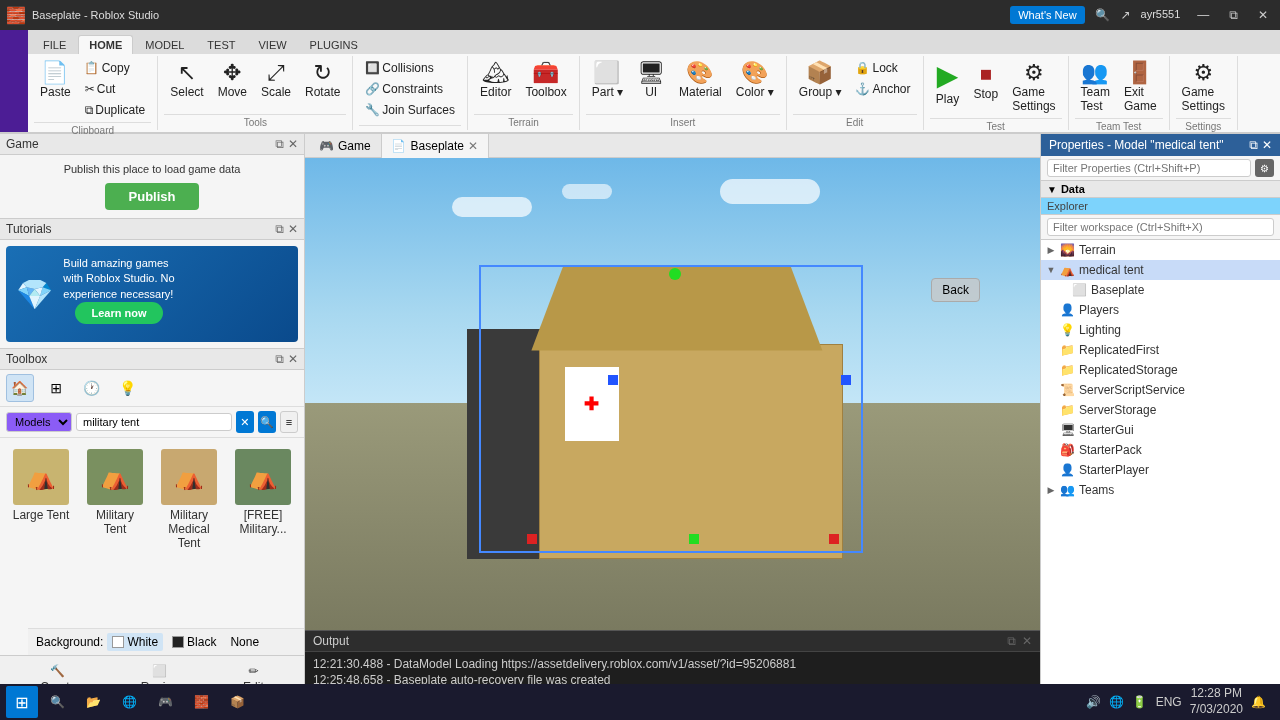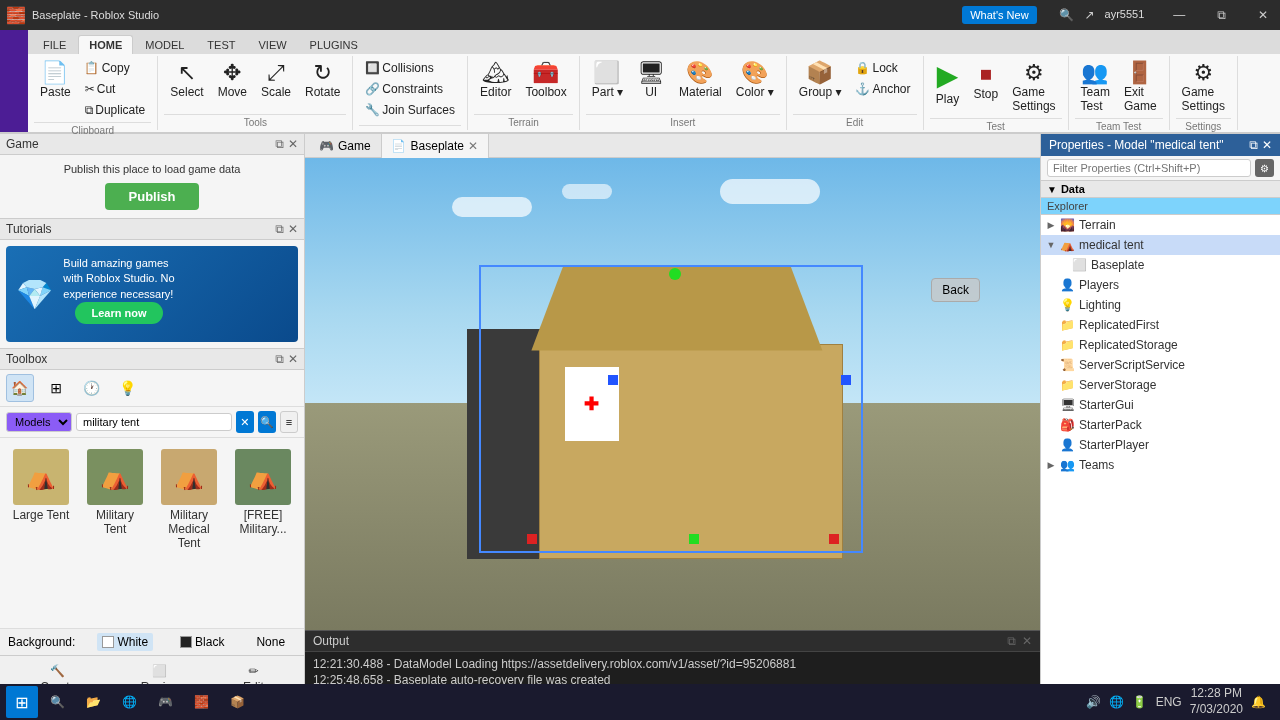--- a/index.html
+++ b/index.html
@@ -159,22 +159,23 @@
       align-items: center;
       justify-content: center;
       font-size: 24px;
     }
     .bg-bar {
       display: flex;
       align-items: center;
       padding: 4px 8px;
       border-top: 1px solid #ddd;
       font-size: 11px;
-      gap: 22px;
+      gap: 4px;
       background: #f0f0f0;
+      margin-left: 28px;
     }
     .bg-option {
       display: flex; align-items: center; gap: 3px;
       cursor: pointer; padding: 2px 5px;
       border-radius: 2px;
     }
     .bg-option.active { background: #d0e4f5; }
     .bg-swatch { width: 12px; height: 12px; border: 1px solid #999; }
     .bottom-tool-btn {
       display: flex;
@@ -405,21 +406,21 @@
 
     
     .top-bar {
       height: 30px;
       background: #2c2c2c;
       display: flex;
       align-items: center;
       padding: 0 6px;
       gap: 6px;
     }
-    .top-bar-right { margin-left: auto; display: flex; align-items: center; gap: 20px; }
+    .top-bar-right { margin-left: auto; display: flex; align-items: center; gap: 8px; }
     .whats-new-btn {
       background: #0078d4; color: white; border: none; border-radius: 3px;
       padding: 3px 8px; font-size: 11px; cursor: pointer;
     }
     .top-bar-icons { display: flex; gap: 4px; color: #ccc; font-size: 14px; }
     .tbi { cursor: pointer; padding: 3px; border-radius: 2px; }
     .win-btn { padding: 2px 6px; cursor: pointer; color: #ccc; font-size: 12px; }
 
   </style>
 </head>
@@ -824,20 +825,23 @@
       <input class="props-filter-input" placeholder="Filter Properties (Ctrl+Shift+P)" style="">
       <button class="props-search-btn">⚙</button>
     </div>
 
     <div style="padding:2px 6px; background:#e8e8e8; border-bottom:1px solid #ccc; display:flex; align-items:center; gap:4px; cursor:pointer;">
       <span style="font-size:10px;">▼</span>
       <span style="font-size:11px; font-weight:bold;">Data</span>
     </div>
 
     <div style="padding:2px 6px; background:#7dd3fc; border-bottom:1px solid #ccc; font-size:11px; color:#444;">Explorer</div>
+    <div class="props-filter">
+      <input class="props-filter-input" placeholder="Filter workspace (Ctrl+Shift+X)" style="">
+    </div>
 
     <div class="explorer-tree">
 
       <div class="tree-item">
         <span class="tree-expand">▶</span>
         <span class="tree-icon">🌄</span>
         <span class="tree-label">Terrain</span>
       </div>
       <div class="tree-item selected">
         <span class="tree-expand">▼</span>

